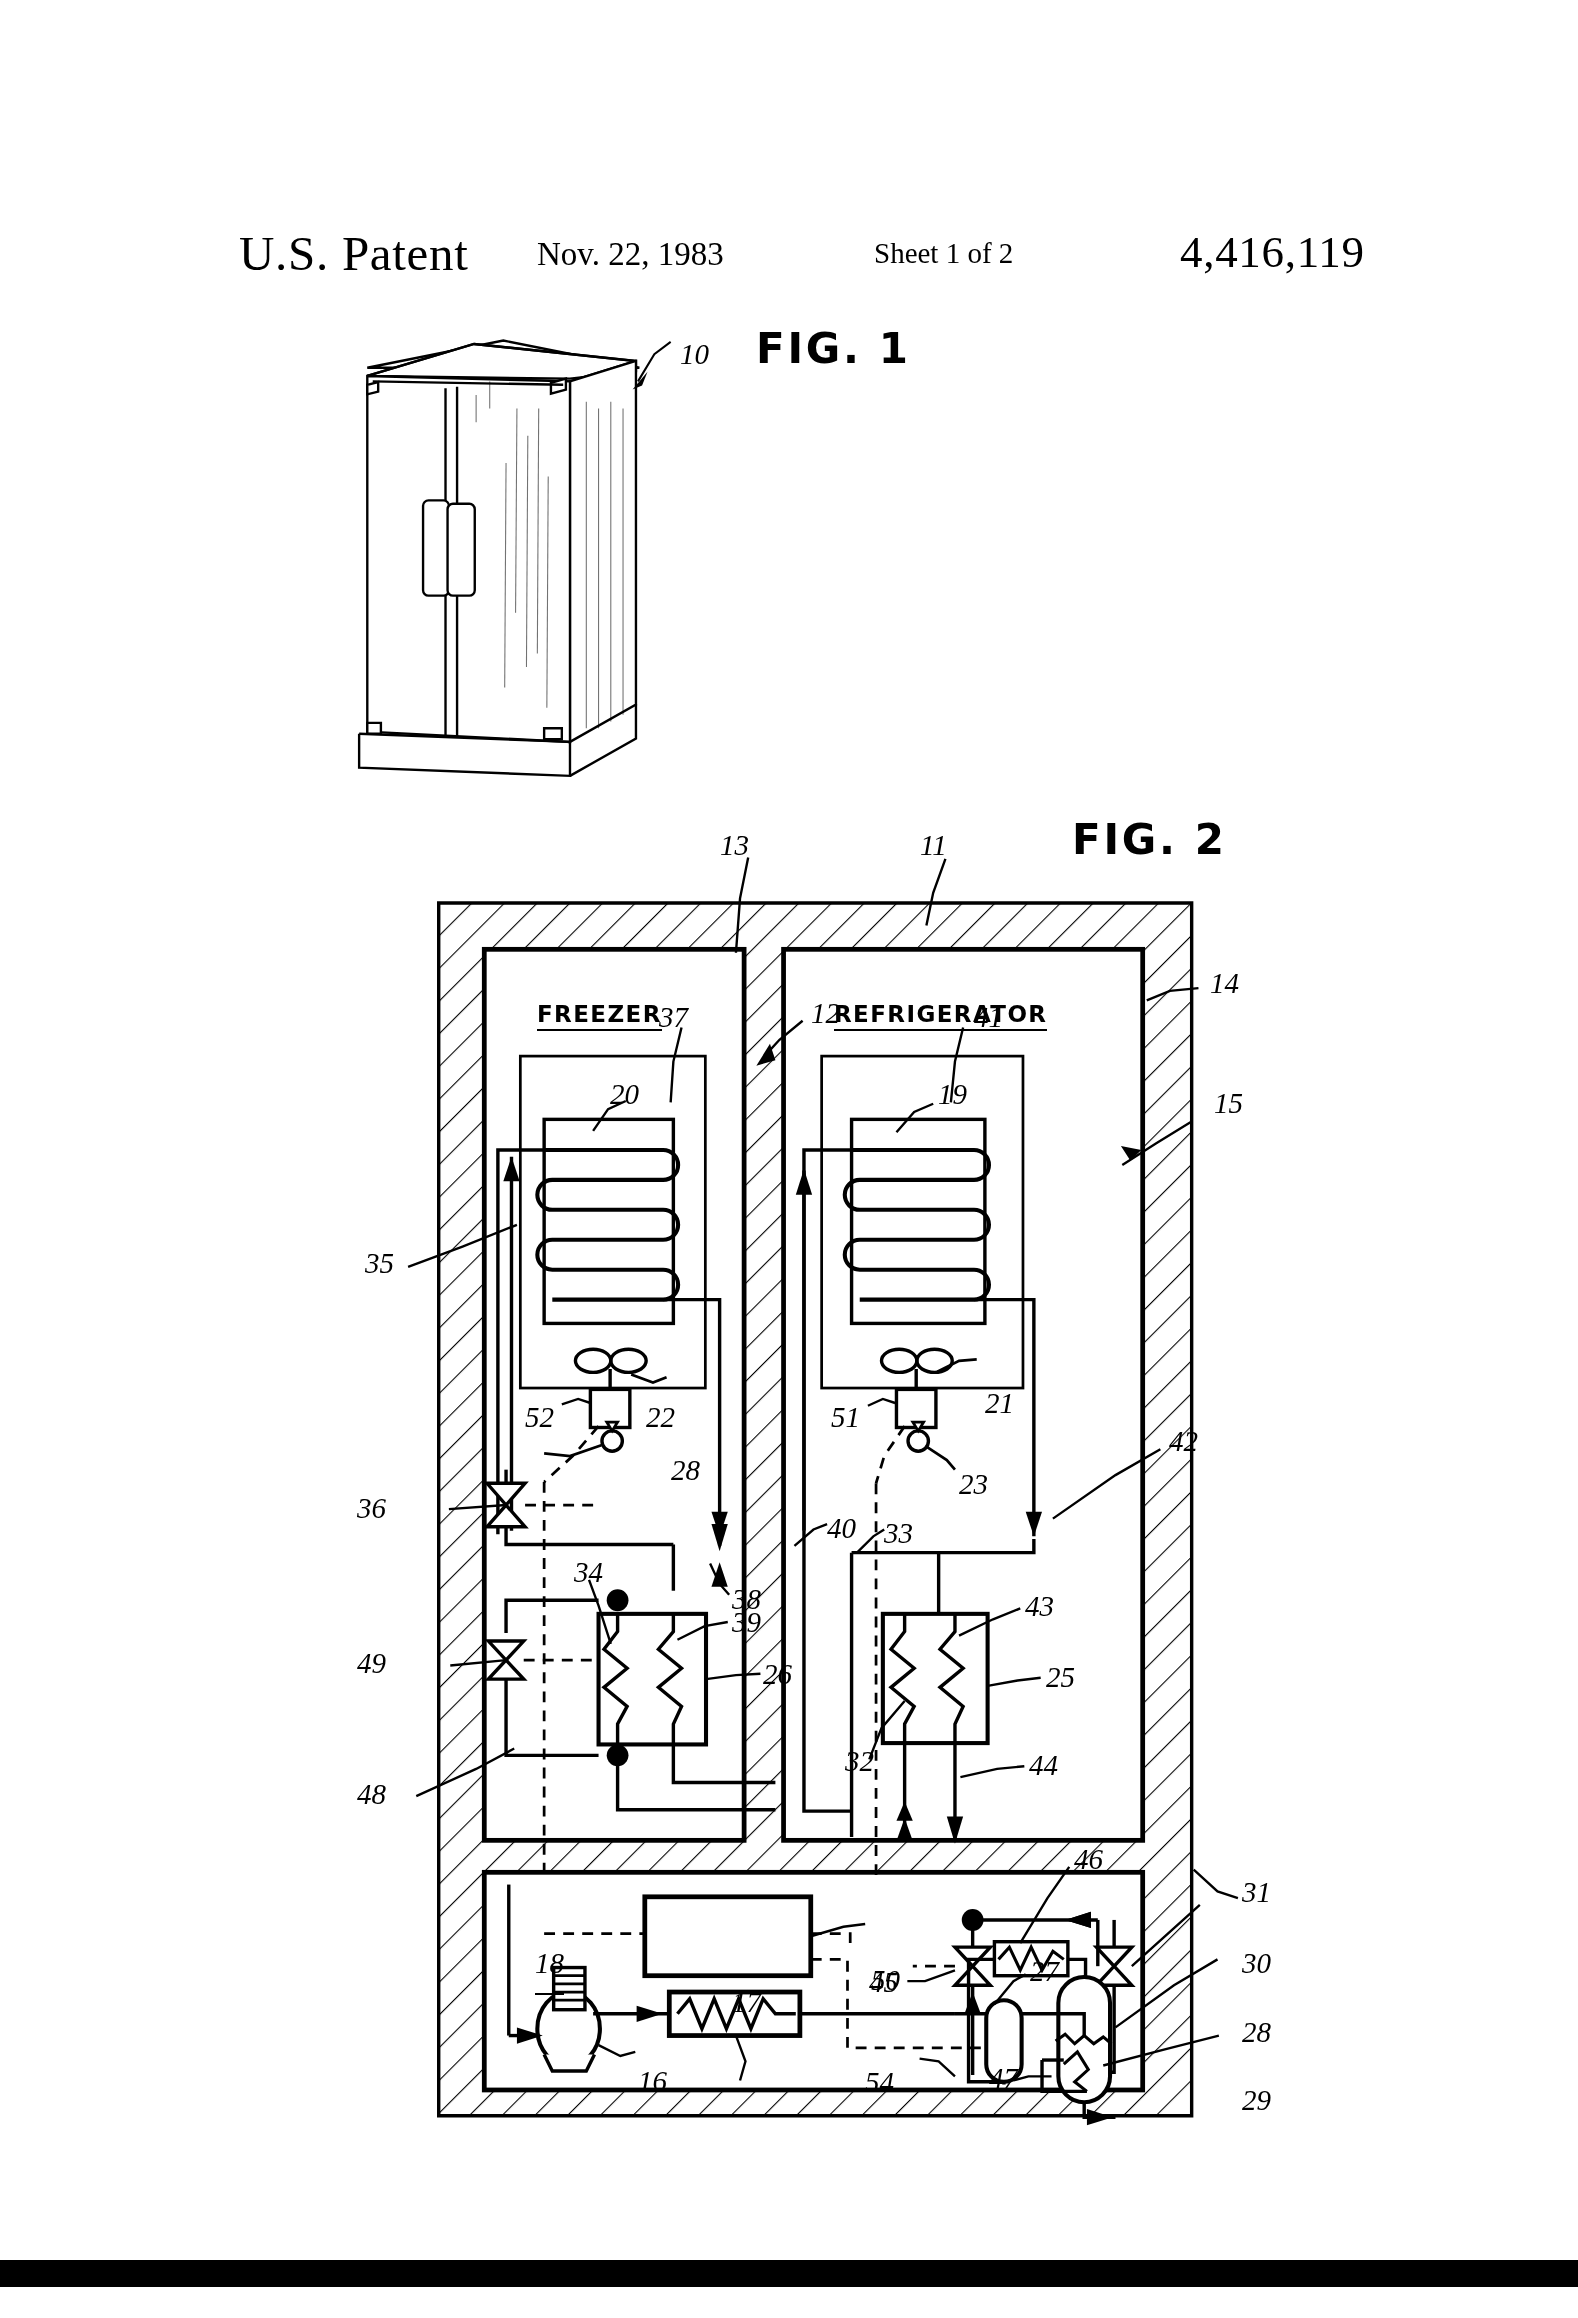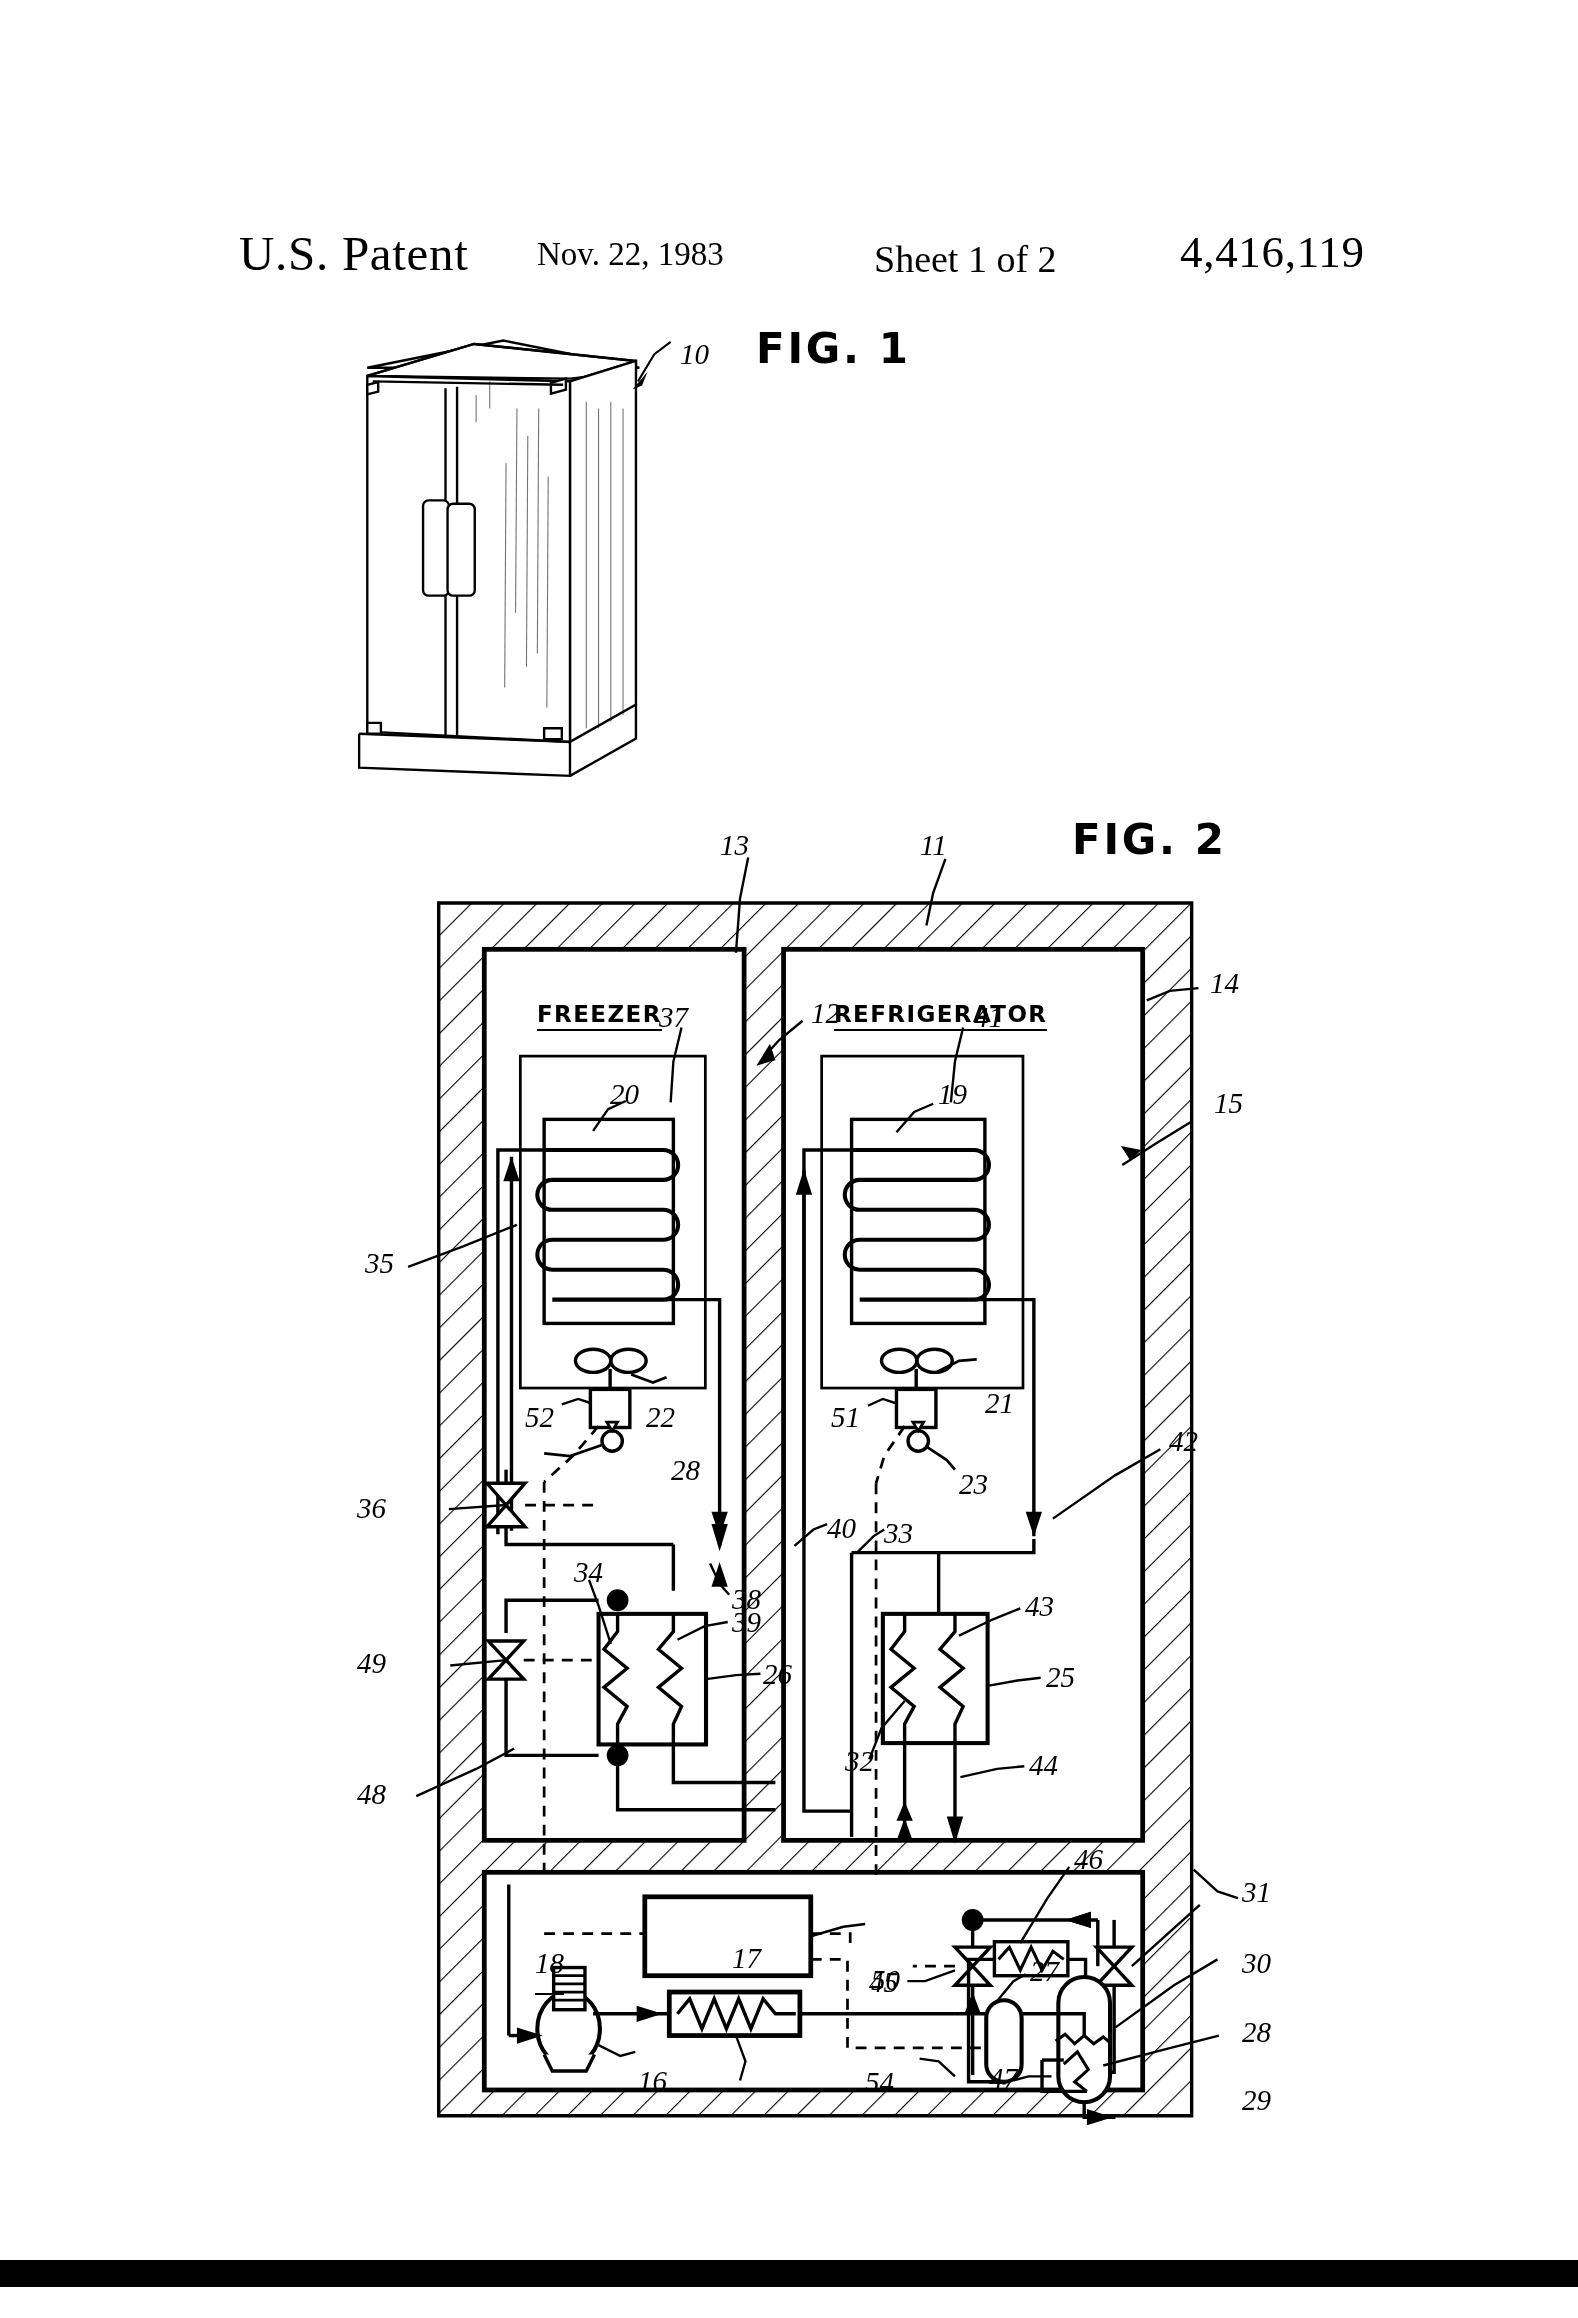--- a/index.html
+++ b/index.html
@@ -3,21 +3,21 @@
 <meta charset="utf-8">
 <style>
   html,body{margin:0;padding:0;background:#fff;}
   body{width:1578px;height:2319px;position:relative;font-family:"Liberation Serif",serif;color:#000;overflow:hidden;}
 
   
   #patent-header{position:absolute;left:0;top:109px;width:1284px;height:82px;}
   .hdr{position:absolute;white-space:nowrap;color:#000;}
   #hdr-office{left:239px;top:116px;font-size:49px;font-family:"Liberation Serif",serif;letter-spacing:0.7px;}
   #hdr-date{left:537px;top:127px;font-size:33px;font-family:"Liberation Serif",serif;}
-  #hdr-sheet{left:874px;top:128px;font-size:38px;font-family:"Liberation Serif",serif;}
+  #hdr-sheet{left:874px;top:128px;font-size:29px;font-family:"Liberation Serif",serif;}
   #hdr-number{left:1180px;top:117px;font-size:45px;font-family:"Liberation Serif",serif;letter-spacing:0.7px;}
 
   
   .figcap{position:absolute;font-family:"DejaVu Sans",sans-serif;font-weight:bold;font-size:42px;letter-spacing:2.7px;white-space:nowrap;}
   #fig1-caption{left:756px;top:324px;}
   #fig2-caption{left:1072px;top:815px;}
 
   
   .ref{position:absolute;font-family:"Liberation Serif",serif;font-style:italic;font-size:29px;white-space:nowrap;line-height:1;}
 
@@ -405,17 +405,17 @@
 <span class="ref" style="left:1242px;top:1878px;">31</span>
 <span class="ref" style="left:1242px;top:1949px;">30</span>
 <span class="ref" style="left:1242px;top:2018px;">28</span>
 <span class="ref" style="left:1242px;top:2086px;">29</span>
 <span class="ref" style="left:871px;top:1966px;">50</span>
 <span class="ref" style="left:869px;top:1968px;">45</span>
 <span class="ref" style="left:1030px;top:1957px;">27</span>
 <span class="ref" style="left:989px;top:2064px;">47</span>
 <span class="ref" style="left:865px;top:2068px;">54</span>
 <span class="ref" style="left:638px;top:2067px;">16</span>
-<span class="ref" style="left:732px;top:1944px;font-family:Liberation Serif, serif;">17</span>
+<span class="ref" style="left:732px;top:1988px;font-family:Liberation Serif, serif;">17</span>
 <span class="ref underlined" style="left:535px;top:1949px;">18</span>
 
 <div id="scan-bar"></div>
 
 
 </body></html>

